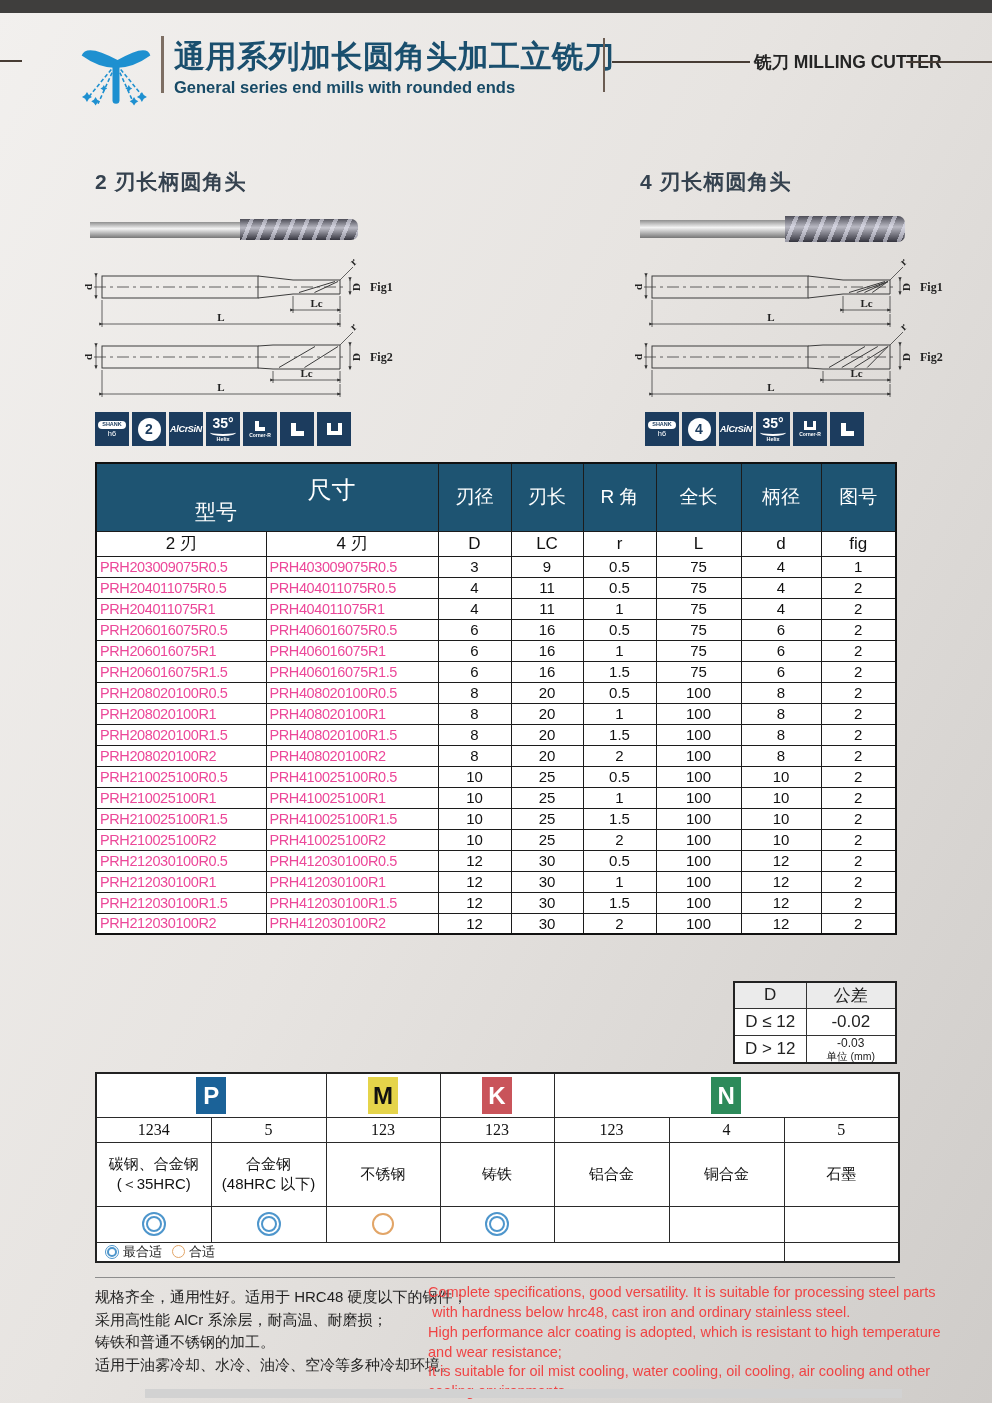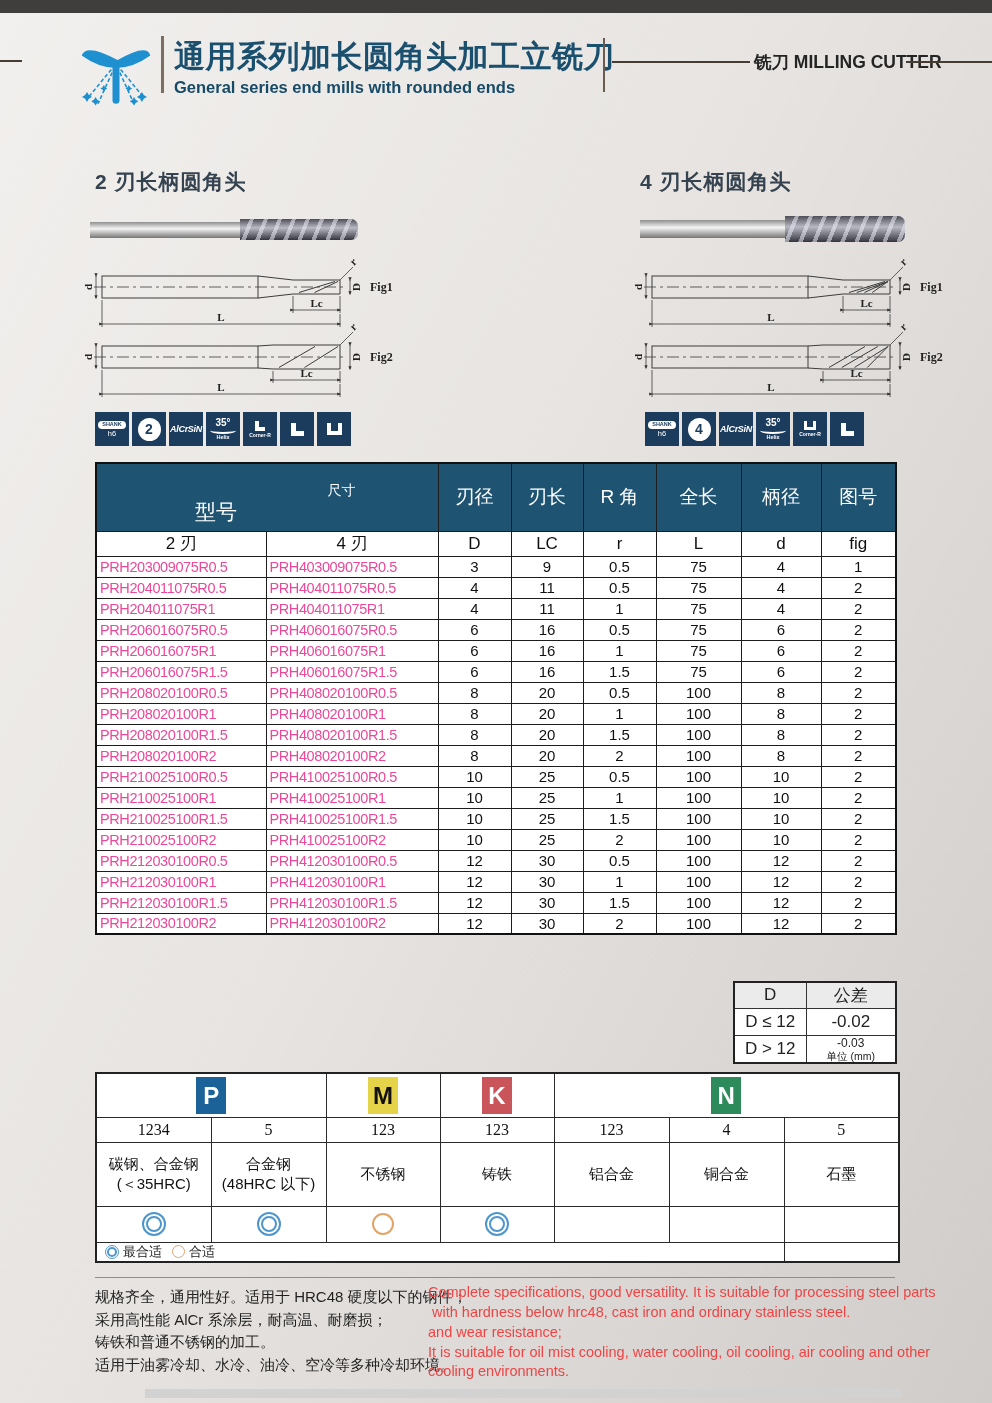--- a/index.html
+++ b/index.html
@@ -43,40 +43,40 @@
 
   
   .badge-row { top:412px; display:flex; gap:3px; }
   .badge { width:34px; height:34px; background:#1c3c5e; color:#fff; display:flex; flex-direction:column;
            align-items:center; justify-content:center; gap:1px; flex:none; }
   .b-pill { background:#fff; color:#1c3c5e; font-size:5.5px; font-weight:bold; padding:1.5px 4px; border-radius:4px; line-height:1; }
   .b-h6 { font-size:7.5px; line-height:1; }
   .b-flute { width:23px; height:23px; background:#fff; border-radius:50%; color:#1c3c5e; font-size:14px; font-weight:900;
              display:flex; align-items:center; justify-content:center; }
   .b-coat { font-size:9px; font-weight:bold; font-style:italic; letter-spacing:-0.3px; }
-  .b-deg { font-size:10px; font-weight:bold; line-height:1; }
+  .b-deg { font-size:14px; font-weight:bold; line-height:1; }
   .b-wave { width:26px; height:7px; border-bottom:2.5px solid #fff; border-radius:50%; margin-top:-2px; }
   .b-hlabel { font-size:5.5px; font-weight:bold; line-height:1; }
   .b-clabel { font-size:5px; font-weight:bold; line-height:1; margin-top:1px; }
   .glyph-L { width:13px; height:13px; border-left:5px solid #fff; border-bottom:5px solid #fff; }
   .glyph-U { width:15px; height:12px; border-left:4.5px solid #fff; border-right:4.5px solid #fff; border-bottom:4.5px solid #fff; }
   .glyph-sm.glyph-L { width:10px; height:10px; border-width:4px; }
   .glyph-sm.glyph-U { width:12px; height:9px; border-width:3.5px; }
 
   
   .spec-table { left:95px; top:462px; border-collapse:collapse; table-layout:fixed; width:800px;
                 border:2px solid #111; background:#fff; }
   .spec-table th, .spec-table td { border:1px solid #1c1c1c; padding:0; }
   .spec-table thead th { background:#1e5472; color:#fff; font-weight:normal; }
   .spec-th { font-size:19px; height:68px; }
   .corner { position:relative; height:68px;
     background-image:linear-gradient(to top right, transparent calc(50% - 0.8px), #fff calc(50% - 0.8px), #fff calc(50% + 0.8px), transparent calc(50% + 0.8px));
     background-color:#1e5472; }
   .corner-model { position:absolute; left:78px; top:34px; font-size:21px;margin-left:20px; }
-  .corner-size { position:absolute; right:82px; top:18px; font-size:14px; }
+  .corner-size { position:absolute; right:82px; top:10px; font-size:24px; }
   .sub { height:25px; font-size:17px; text-align:center; font-family:"Liberation Sans",sans-serif; color:#111; }
   .spec-table td.model { height:21px; font-size:14.5px; letter-spacing:-0.4px; padding-left:3px; text-align:left; color:#ec4899; white-space:nowrap; }
   .spec-table td.num { height:21px; font-size:15px; text-align:center; color:#111; }
 
   
   .tol-table { left:733px; top:981px; border-collapse:collapse; table-layout:fixed; width:162px;
                border:2px solid #222; background:#fff; }
   .tol-table th, .tol-table td { border:1px solid #333; text-align:center; padding:0; }
   .tol-table th { background:#ebebeb; height:26px; font-size:17px; font-weight:normal; color:#222; }
   .tol-table td { height:27px; font-size:17px; color:#222; }
@@ -637,17 +637,18 @@
 <div class="abs foot-rule"></div>
 <div class="abs footer-cn">
     <div class="cn-line">规格齐全，通用性好。适用于 HRC48 硬度以下的钢件；</div>
     <div class="cn-line">采用高性能 AlCr 系涂层，耐高温、耐磨损；</div>
     <div class="cn-line">铸铁和普通不锈钢的加工。</div>
     <div class="cn-line">适用于油雾冷却、水冷、油冷、空冷等多种冷却环境。</div>
   </div>
 <div class="abs footer-en">
     <div class="en-line">Complete specifications, good versatility. It is suitable for processing steel parts</div>
     <div class="en-line"> with hardness below hrc48, cast iron and ordinary stainless steel.</div>
+    <div class="en-line">High performance alcr coating is adopted, which is resistant to high temperature</div>
     <div class="en-line">and wear resistance;</div>
     <div class="en-line">It is suitable for oil mist cooling, water cooling, oil cooling, air cooling and other</div>
     <div class="en-line">cooling environments.</div>
   </div>
 <div class="abs bottom-bar"></div>
 
 </body></html>

